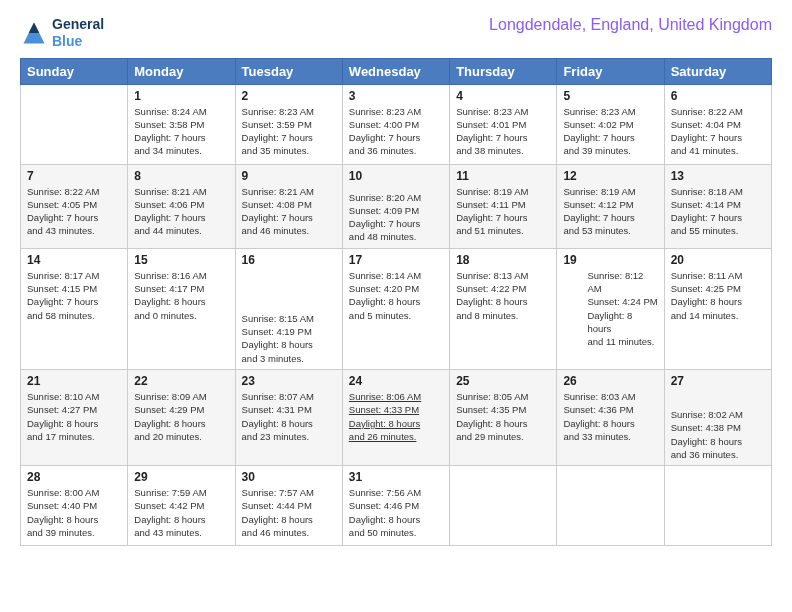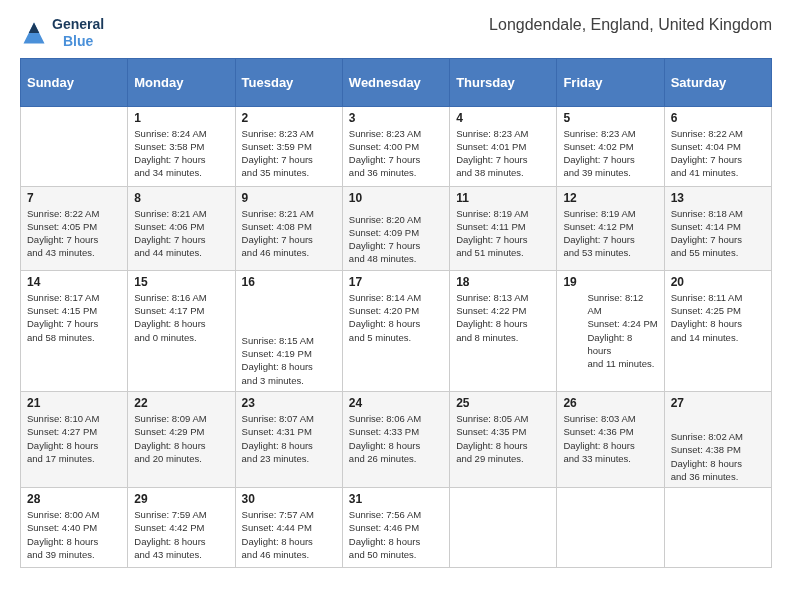--- a/index.html
+++ b/index.html
@@ -19,48 +19,47 @@
     .header {
       display: flex;
       justify-content: space-between;
       align-items: flex-start;
       margin-bottom: 8px;
     }
     .logo {
       display: flex;
       align-items: center;
       gap: 4px;
-      text-align: center;
     }
     .logo-icon {
       width: 28px;
       height: 28px;
     }
     .title-section {
       text-align: right;
     }
     .main-title {
       font-size: 32px;
       font-weight: bold;
       color: #1a1a1a;
     }
     .subtitle {
       font-size: 16px;
-      color: #404040;
+      color: #8b5cf6;
       font-weight: normal;
     }
     .calendar-table {
       width: 100%;
       border-collapse: collapse;
       font-size: 10.5px;
     }
     .calendar-table thead tr th {
       background-color: #4a7cbf;
       color: #fff;
-      padding: 16px 6px;
+      padding: 5px 6px;
       text-align: left;
       font-size: 13px;
       font-weight: bold;
       border: 1px solid #3a6aaf;
     }
     .calendar-table tbody tr td {
       border: 1px solid #ccc;
       padding: 4px 6px;
       vertical-align: top;
       width: calc(100% / 7);
@@ -283,21 +282,21 @@
           </td>
           <td>
             <span class="day-number">23</span>
             <div class="day-info" style="white-space: pre-line;">Sunrise: 8:07 AM
 Sunset: 4:31 PM
 Daylight: 8 hours
 and 23 minutes.</div>
           </td>
           <td>
             <span class="day-number">24</span>
-            <div class="day-info" style="white-space: pre-line;">Sunrise: 8:06 AM
+            <div class="day-info" style="white-space: pre-line; text-decoration: underline;">Sunrise: 8:06 AM
 Sunset: 4:33 PM
 Daylight: 8 hours
 and 26 minutes.</div>
           </td>
           <td>
             <span class="day-number">25</span>
             <div class="day-info" style="white-space: pre-line;">Sunrise: 8:05 AM
 Sunset: 4:35 PM
 Daylight: 8 hours
 and 29 minutes.</div>

